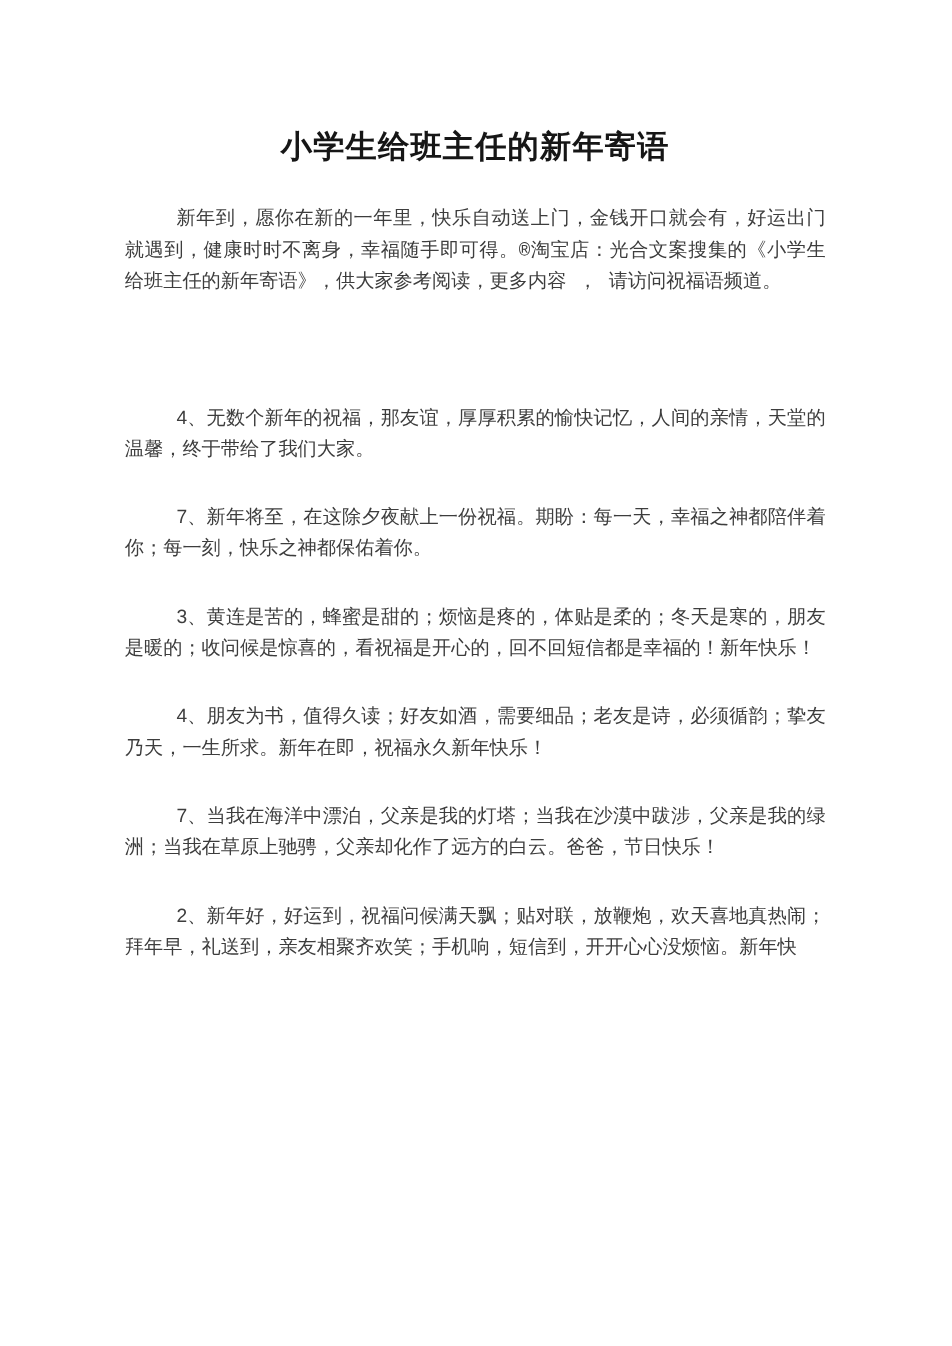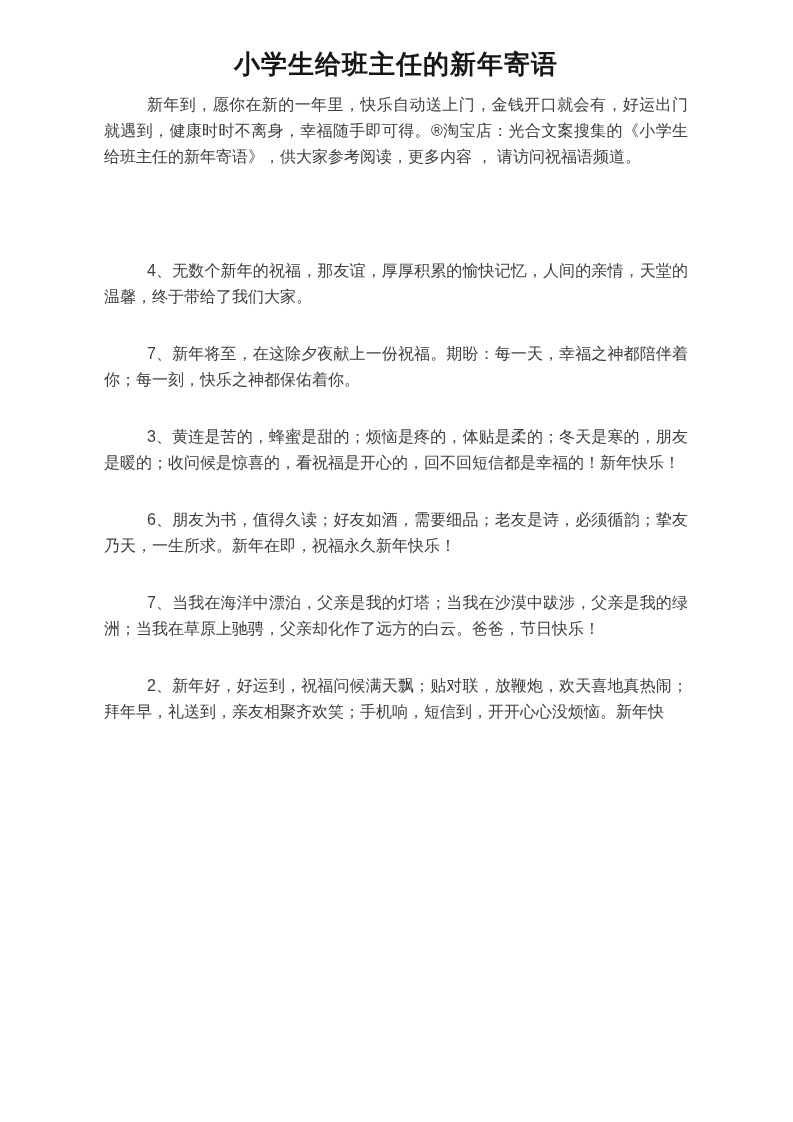--- a/index.html
+++ b/index.html
@@ -8,21 +8,21 @@
     background: #ffffff;
   }
   .page {
     position: relative;
     width: 793px;
     height: 978px;
     margin: 0 auto;
     background: #ffffff;
     overflow: hidden;
     box-sizing: border-box;
-    padding: 48px 105px 0 104px;
+    padding: 106px 105px 0 104px;
     font-family: "Liberation Sans", "DejaVu Sans", sans-serif;
   }
   .title {
     margin: 0;
     font-size: 26px;
     line-height: 32px;
     font-weight: bold;
     text-align: center;
     color: #161616;
     letter-spacing: 1px;
@@ -30,38 +30,39 @@
   .intro,
   .item {
     font-size: 16px;
     line-height: 26px;
     color: #3d3d3d;
     text-align: justify;
     text-indent: 43px;
     margin: 0;
   }
   .intro {
-    margin-top: 12px;
+    margin-top: 32px;
+    font-family: Liberation Mono, monospace;
   }
   .greetings-list {
     margin-top: 88px;
   }
   .item {
     margin-bottom: 31px;
   }
 </style>
 </head>
 <body>
 
 <div class="page">
   <h1 class="title">小学生给班主任的新年寄语</h1>
 
   <p class="intro">新年到，愿你在新的一年里，快乐自动送上门，金钱开口就会有，好运出门就遇到，健康时时不离身，幸福随手即可得。®淘宝店：光合文案搜集的《小学生给班主任的新年寄语》，供大家参考阅读，更多内容 ， 请访问祝福语频道。</p>
 
   <div class="greetings-list">
     <p class="item">4、无数个新年的祝福，那友谊，厚厚积累的愉快记忆，人间的亲情，天堂的温馨，终于带给了我们大家。</p>
     <p class="item">7、新年将至，在这除夕夜献上一份祝福。期盼：每一天，幸福之神都陪伴着你；每一刻，快乐之神都保佑着你。</p>
     <p class="item">3、黄连是苦的，蜂蜜是甜的；烦恼是疼的，体贴是柔的；冬天是寒的，朋友是暖的；收问候是惊喜的，看祝福是开心的，回不回短信都是幸福的！新年快乐！</p>
-    <p class="item">6、朋友为书，值得久读；好友如酒，需要细品；老友是诗，必须循韵；挚友乃天，一生所求。新年在即，祝福永久新年快乐！</p>
+    <p class="item">4、朋友为书，值得久读；好友如酒，需要细品；老友是诗，必须循韵；挚友乃天，一生所求。新年在即，祝福永久新年快乐！</p>
     <p class="item">7、当我在海洋中漂泊，父亲是我的灯塔；当我在沙漠中跋涉，父亲是我的绿洲；当我在草原上驰骋，父亲却化作了远方的白云。爸爸，节日快乐！</p>
     <p class="item">2、新年好，好运到，祝福问候满天飘；贴对联，放鞭炮，欢天喜地真热闹；拜年早，礼送到，亲友相聚齐欢笑；手机响，短信到，开开心心没烦恼。新年快</p>
   </div>
 </div>
 
 </body></html>

